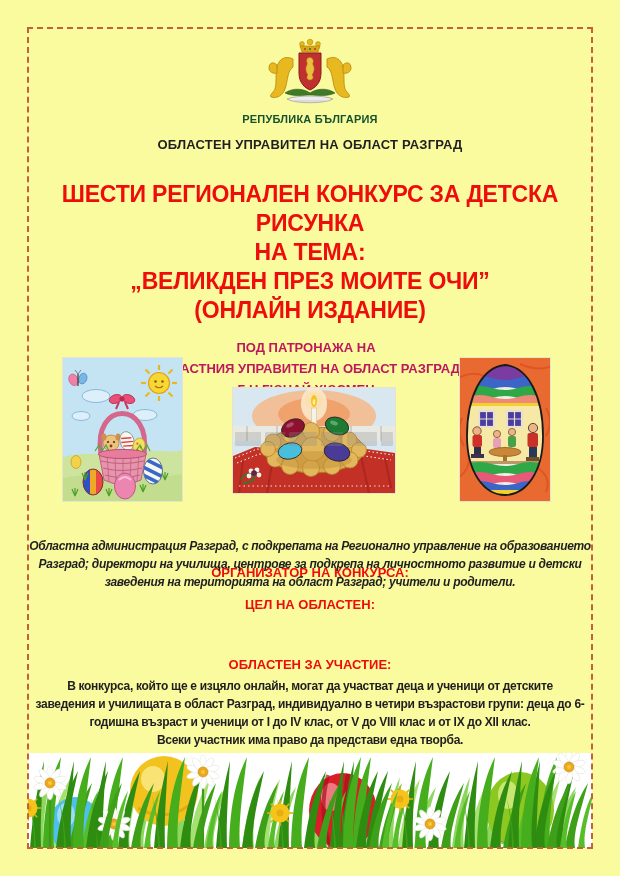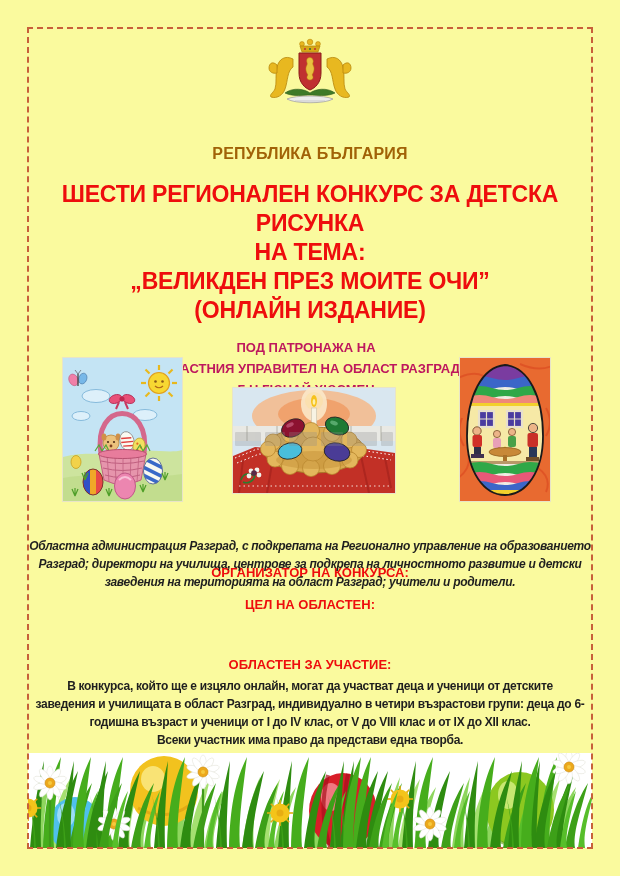--- a/index.html
+++ b/index.html
@@ -13,21 +13,21 @@
   .frame{
     position:absolute;left:27px;top:27px;right:27px;bottom:27px;
     border:2px dashed #C7603A;
     pointer-events:none;z-index:5;
   }
   .center{text-align:center;}
   .preline{white-space:pre-line;}
   .coat{position:absolute;left:255px;top:36px;width:110px;height:74px;}
   .republic{
     position:absolute;left:0;right:0;top:113px;
-    font-size:16px;font-weight:bold;color:#a16207;letter-spacing:.2px;margin-top:32px;
+    font-size:11px;font-weight:bold;color:#14532d;letter-spacing:.2px;
   }
   .governor{
     position:absolute;left:0;right:0;top:137px;
     font-size:13px;font-weight:bold;color:#1F1F1F;letter-spacing:.2px;
   }
   .title{
     position:absolute;left:10px;right:10px;top:180px;
     font-size:23px;font-weight:bold;color:#EE0D0D;
     line-height:29px;letter-spacing:-.2px;
   }
@@ -84,20 +84,21 @@
     <path d="M52,22 C54,20 57,20 58,23 C59,25 57,26 58,28 C60,31 59,35 57,38 C59,40 58,43 55,43 C52,43 51,40 53,38 C51,35 50,31 52,28 C53,26 51,25 52,22 Z" fill="#E8C040" stroke="#B8860B" stroke-width="0.5"></path>
 
     <g>
       <path d="M30,56 C38,50 50,52 55,56 C60,52 72,50 80,56 C72,60 60,58 55,58 C50,58 38,60 30,56 Z" fill="#3E7A28" stroke="#2C5A1C" stroke-width="0.6"></path>
       <path d="M32,62 C40,58 70,58 78,62 C70,67 40,67 32,62 Z" fill="#ECECEC" stroke="#9A9A9A" stroke-width="0.7"></path>
       <path d="M40,64 L70,64" stroke="#BBBBBB" stroke-width="0.7"></path>
     </g>
   </svg>
 
   <div class="republic center">РЕПУБЛИКА БЪЛГАРИЯ</div>
+  <div class="governor center">ОБЛАСТЕН УПРАВИТЕЛ НА ОБЛАСТ РАЗГРАД</div>
 
   <div class="title center preline">ШЕСТИ РЕГИОНАЛЕН КОНКУРС ЗА ДЕТСКА РИСУНКА
 НА ТЕМА:
 „ВЕЛИКДЕН ПРЕЗ МОИТЕ ОЧИ”
 (ОНЛАЙН ИЗДАНИЕ)</div>
   <div class="patronage center preline">ПОД ПАТРОНАЖА НА
 ОБЛАСТНИЯ УПРАВИТЕЛ НА ОБЛАСТ РАЗГРАД
 Г-Н ГЮНАЙ ХЮСМЕН</div>
 
   <div class="art art1">

